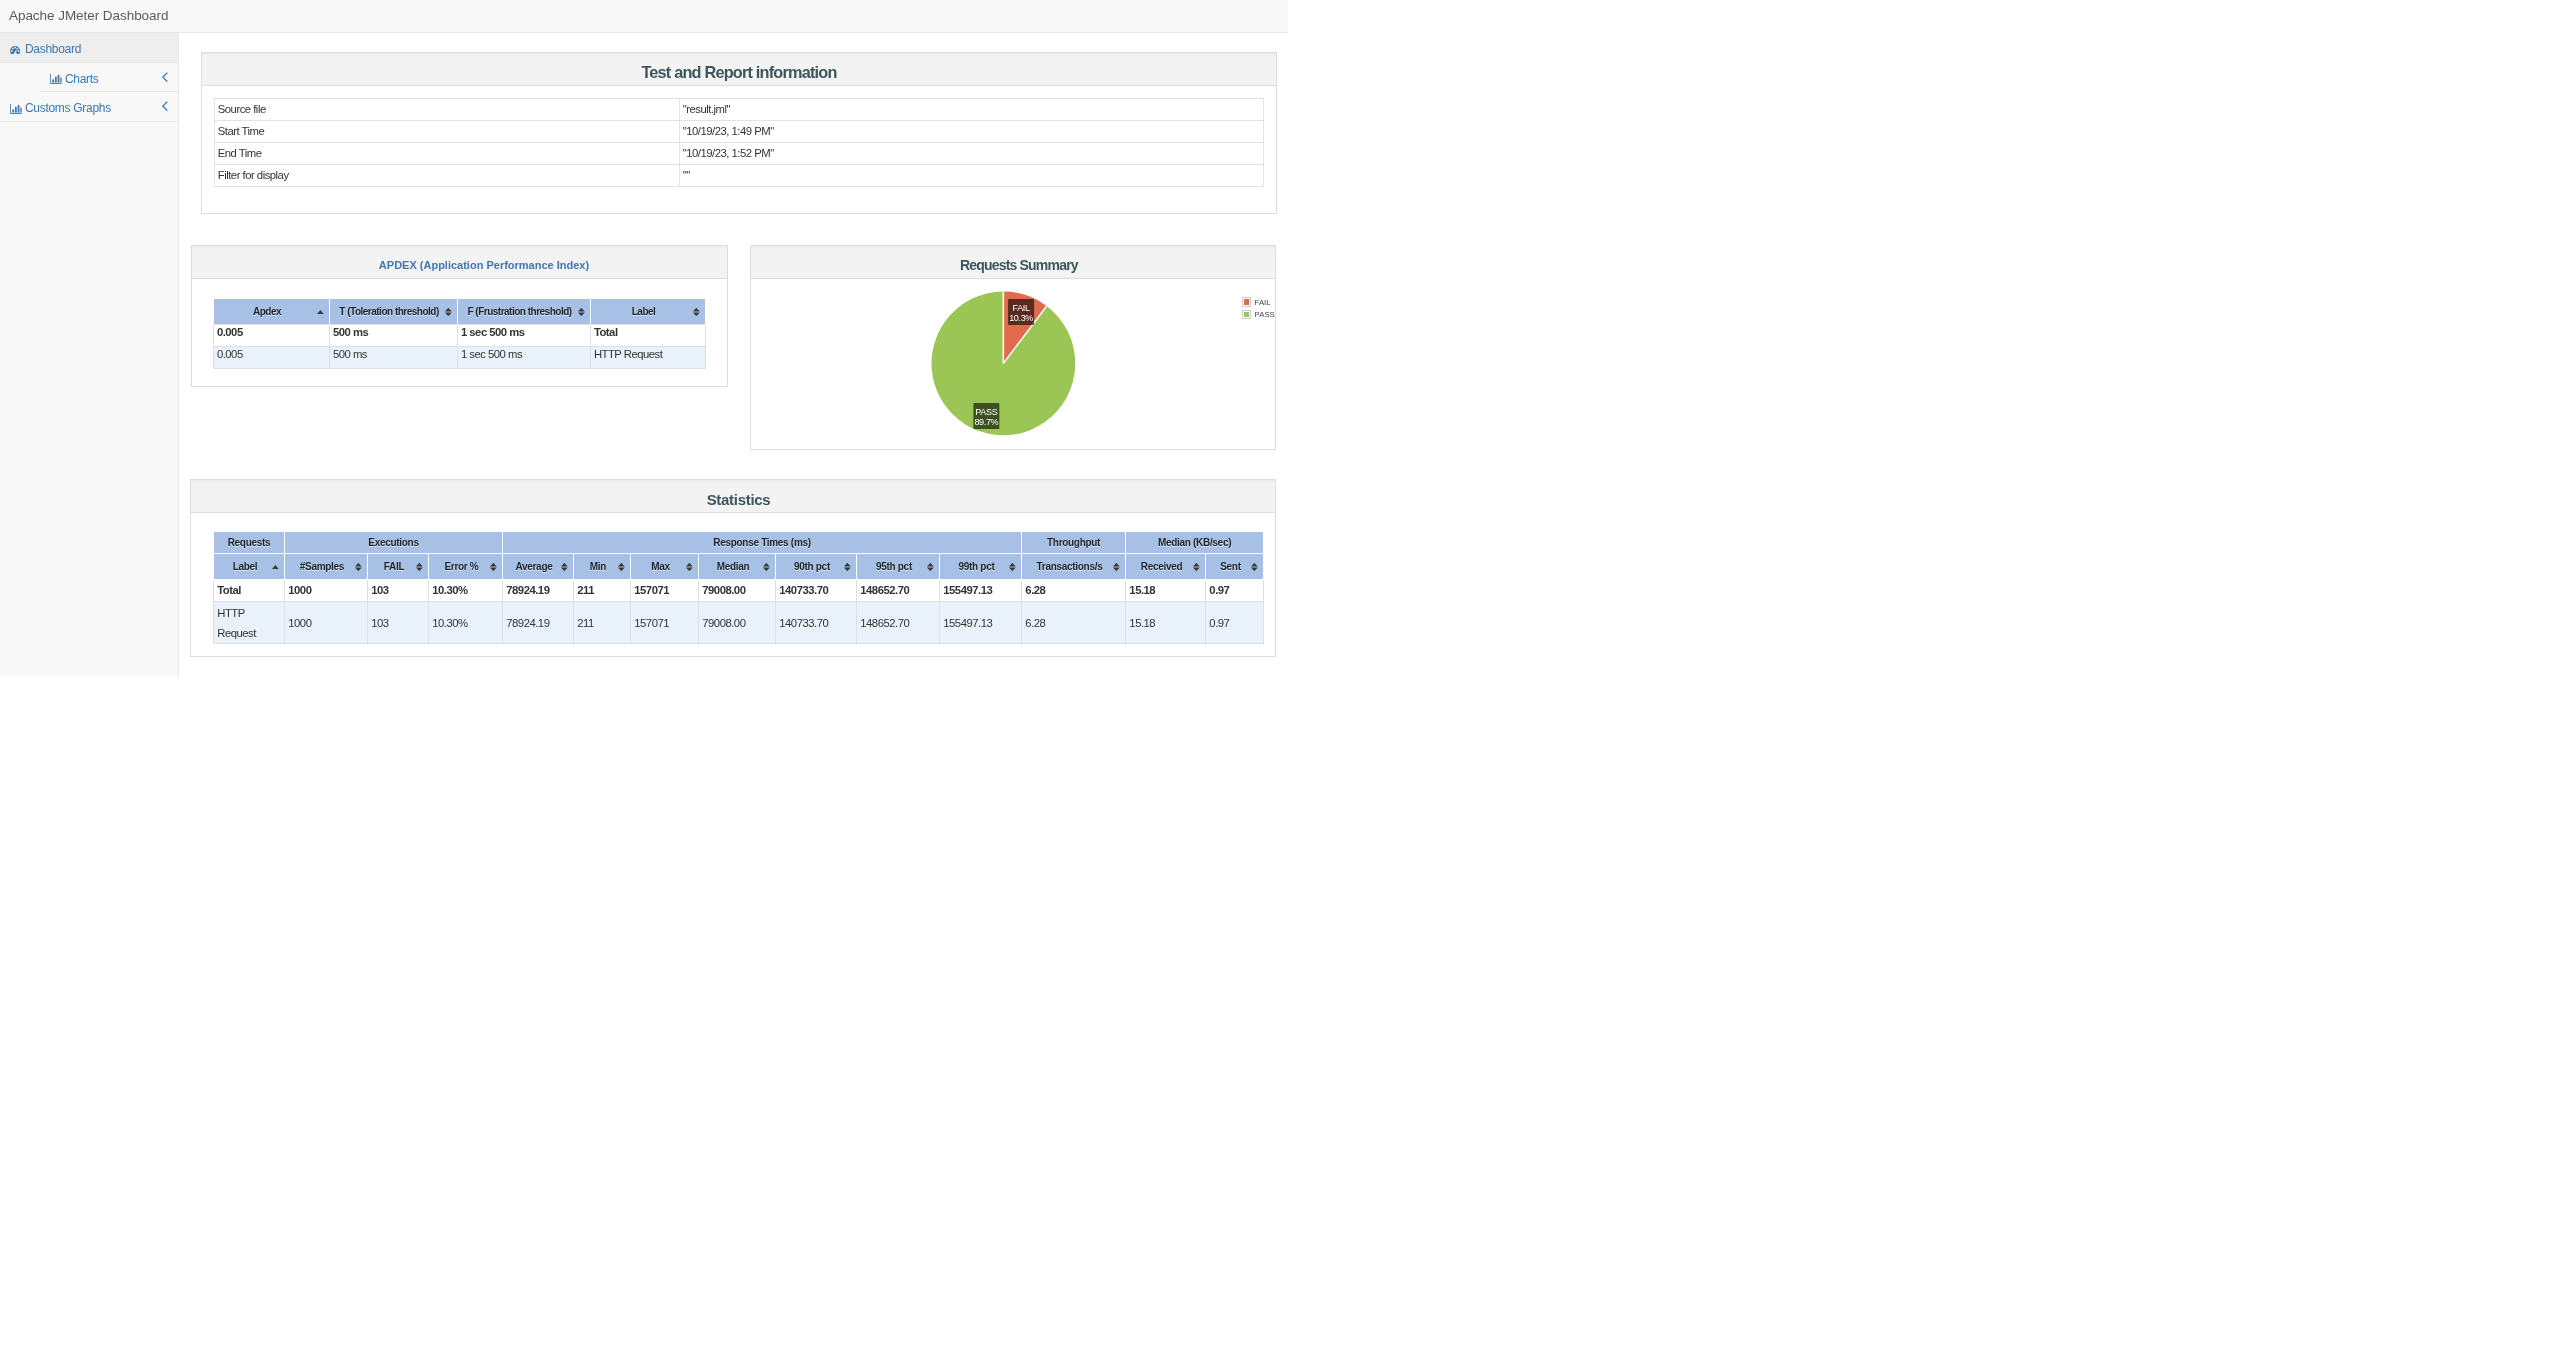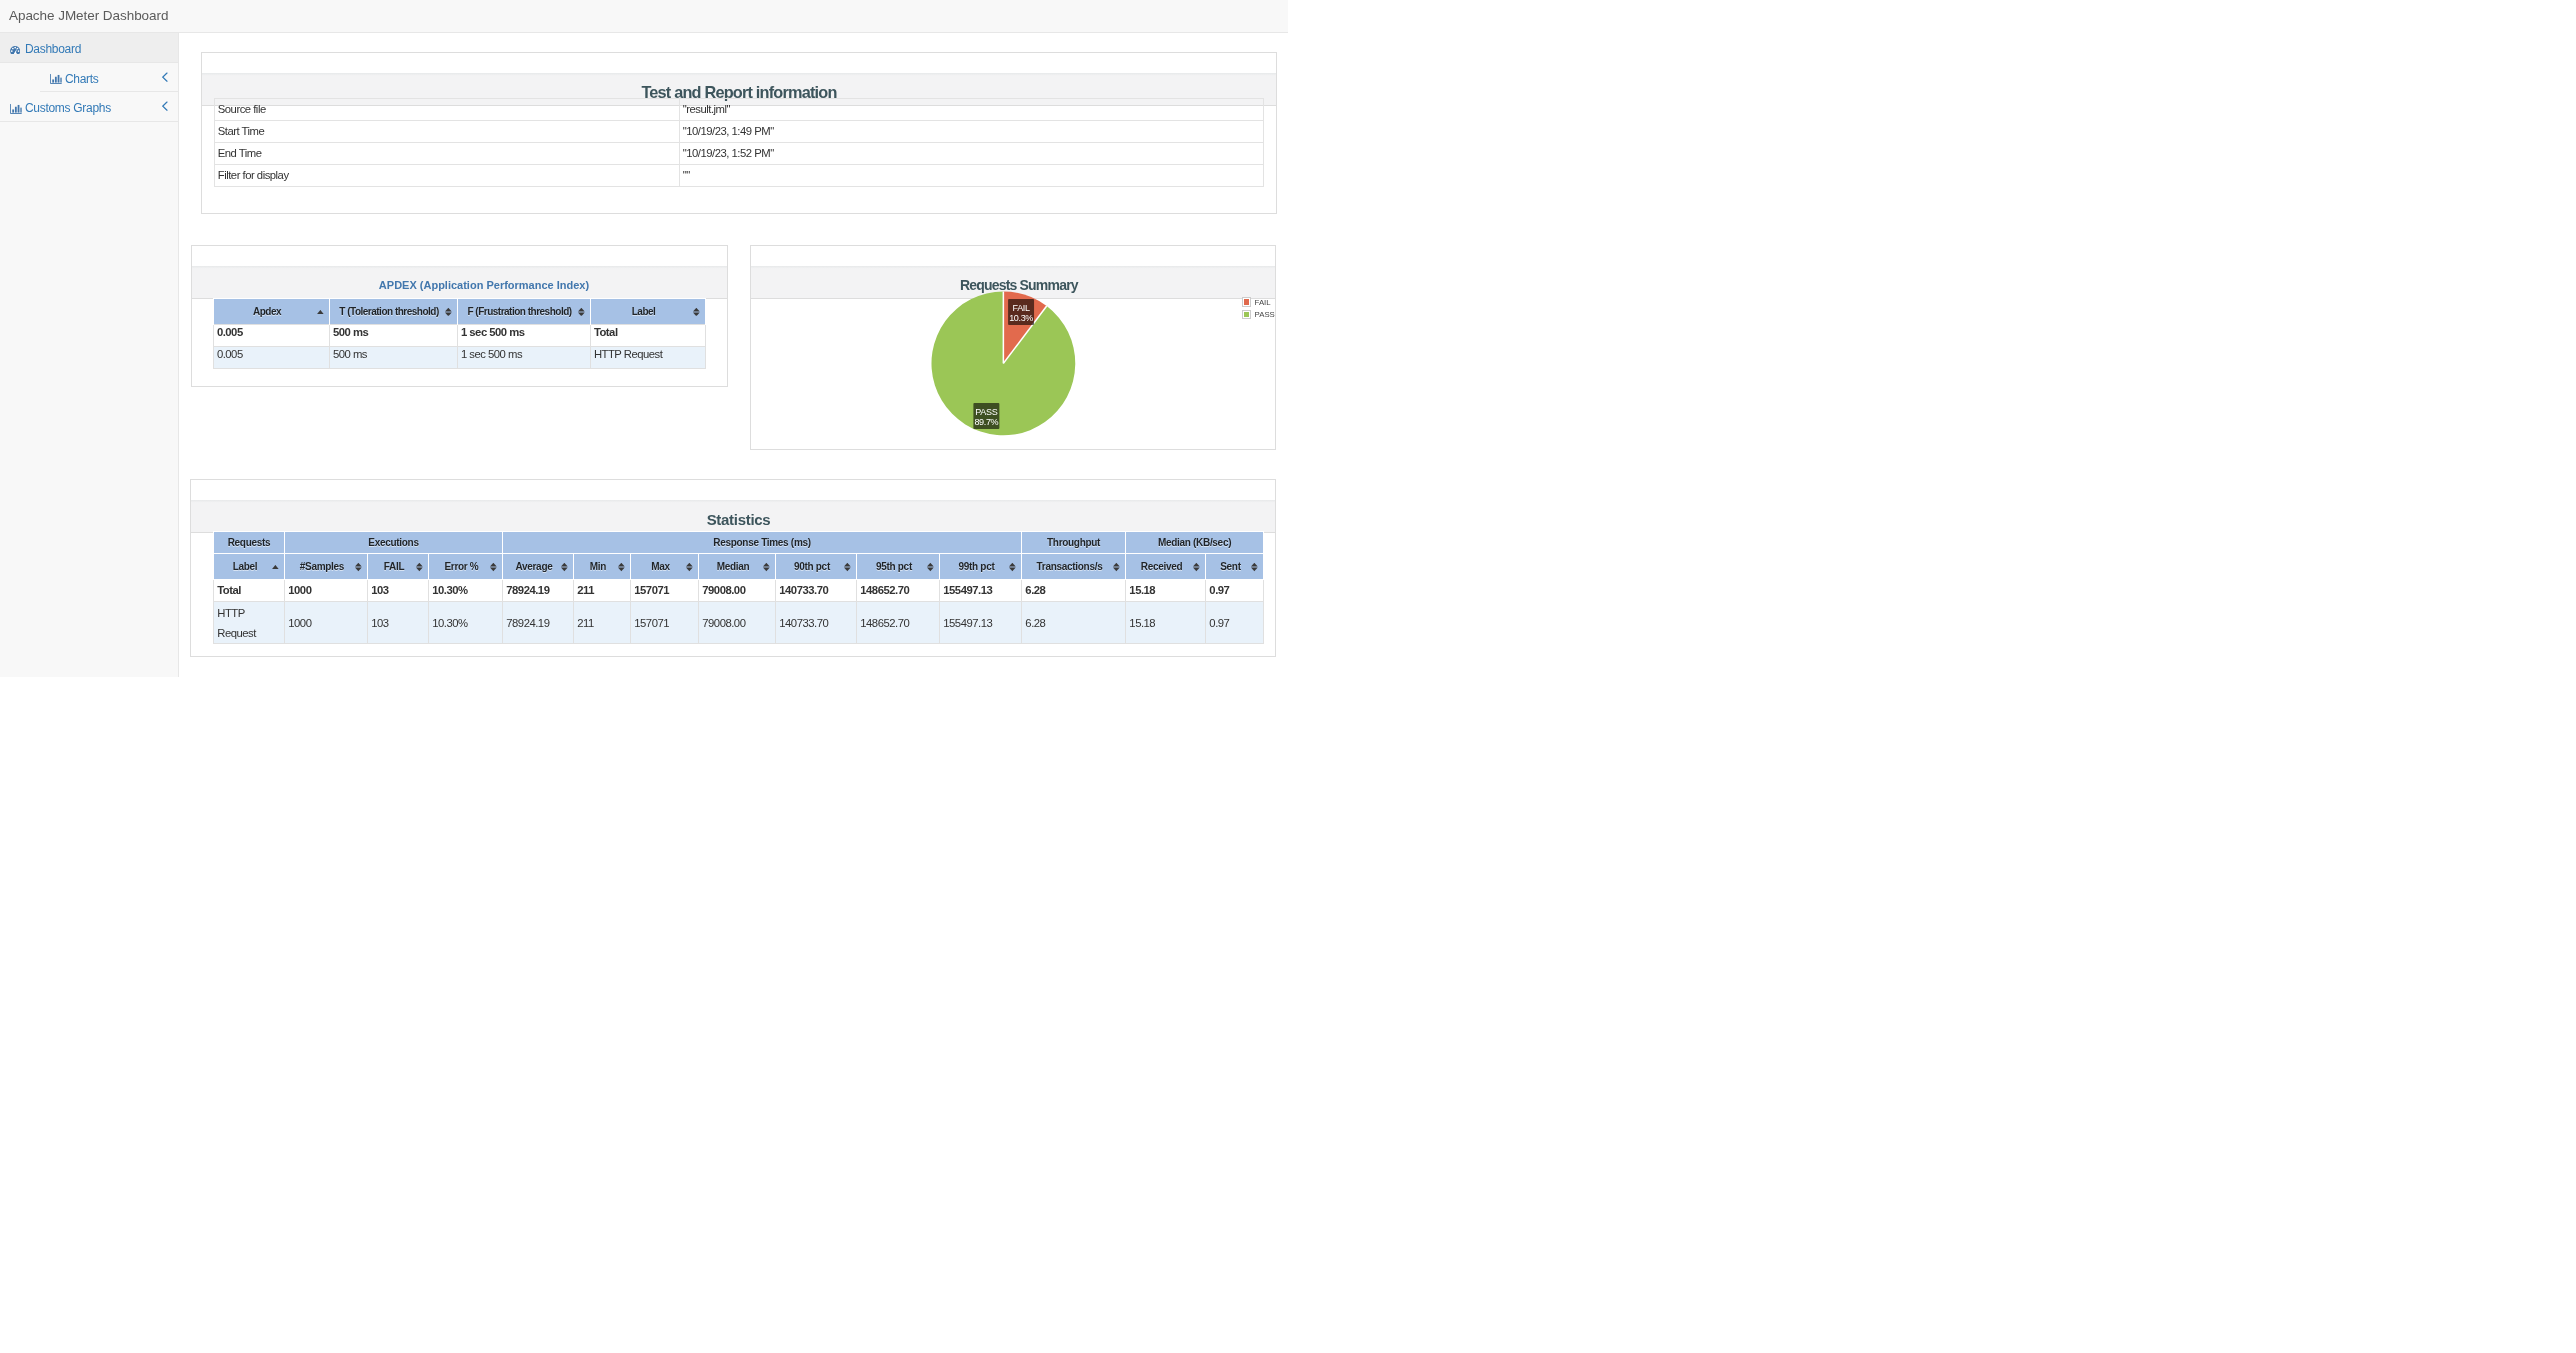--- a/index.html
+++ b/index.html
@@ -14,21 +14,21 @@
 .sidebar { position:absolute; left:0; top:33px; width:179px; bottom:0; background:#f8f8f8; border-right:0.9px solid #e7e7e7; }
 .sitem { position:relative; border-bottom:0.9px solid #e7e7e7; height:30px; }
 .sitem.active { background:#eee; }
 .sitem .lbl { position:absolute; left:25px; top:calc(50% + 1.4px); transform:translateY(-50%); font-size:12px; letter-spacing:-0.3px; color:#337ab7; }
 .sitem svg.icn { position:absolute; left:10px; top:calc(50% + 2px); transform:translateY(-50%); }
 .sitem svg.chev { position:absolute; right:10.4px; top:calc(50% + 0.5px); transform:translateY(-58%); }
 
 
 .panel { position:absolute; background:#fff; border:0.9px solid #ddd; }
 .phead { position:relative; width:100%; height:33px; background:linear-gradient(180deg,#e7e9ea 0,#f3f3f4 2.7px); border-bottom:0.9px solid #ddd; text-align:center; }
-.phead .t { display:block; font-weight:bold; color:#3d555c; position:relative; top:2.7px;margin-top:20px; }
+.phead .t { display:block; font-weight:bold; color:#3d555c; position:relative; top:2.7px; }
 
 #p1 { left:201px; top:52px; width:1076px; height:162px; }
 #p1 .t { font-size:16.3px; letter-spacing:-0.8px; line-height:33px; }
 #p2 { left:191px; top:245px; width:537px; height:142px; }
 #p2 .t { font-size:11px; letter-spacing:0; line-height:33px; color:#4277ad; padding-left:49px; }
 #p3 { left:750px; top:245px; width:526px; height:205px; }
 #p3 .t { font-size:14px; letter-spacing:-0.8px; line-height:33px; padding-left:11.7px; }
 #p4 { left:190px; top:479px; width:1086px; height:178px; }
 #p4 .t { font-size:15px; letter-spacing:-0.3px; line-height:33px; padding-left:11px; }
 

